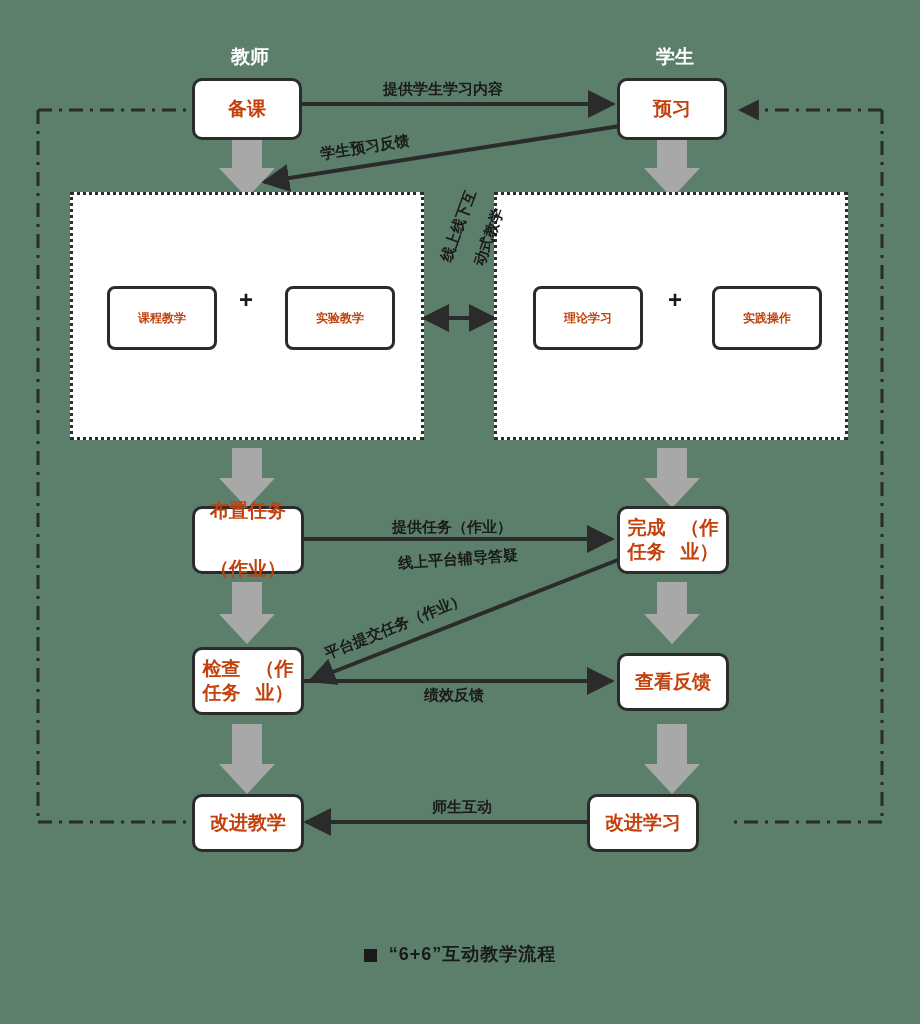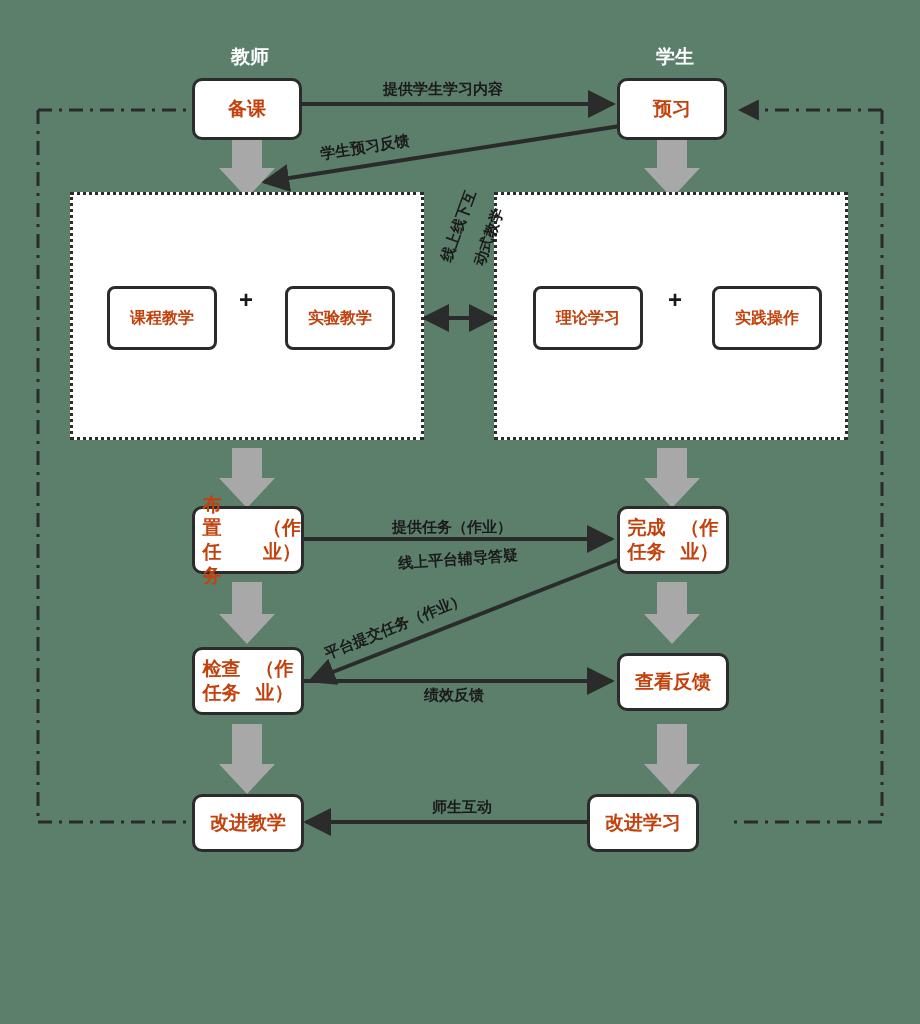--- a/index.html
+++ b/index.html
@@ -29,21 +29,21 @@
     align-items: center;
     justify-content: center;
     text-align: center;
     color: #c2410c;
     font-size: 19px;
     font-weight: bold;
     line-height: 1.25;
     box-sizing: border-box;
   }
   .node.small {
-    font-size: 16px;
+    font-size: 12px;
     border-width: 3px;
     border-radius: 8px;
   }
   .group-box {
     position: absolute;
     background: #ffffff;
     border: 3px dotted #2b2b2b;
     box-sizing: border-box;
   }
   .role-label {
@@ -157,21 +157,21 @@
   <div class="group-box" style="left:494px; top:192px; width:354px; height:248px;"></div>
 
   <div class="node small" style="left:107px; top:286px; width:110px; height:64px;">课程教学</div>
   <div class="plus" style="left:239px; top:286px;">+</div>
   <div class="node small" style="left:285px; top:286px; width:110px; height:64px;">实验教学</div>
 
   <div class="node small" style="left:533px; top:286px; width:110px; height:64px;font-family:Liberation Serif, serif;">理论学习</div>
   <div class="plus" style="left:668px; top:286px;">+</div>
   <div class="node small" style="left:712px; top:286px; width:110px; height:64px;">实践操作</div>
 
-  <div class="node" style="left:192px; top:506px; width:112px; height:68px; flex-direction:row;gap:34px;">
+  <div class="node" style="left:192px; top:506px; width:112px; height:68px; flex-direction:column;gap:34px;">
     <span>布置任务</span>
     <span>（作业）</span>
   </div>
   <div class="node" style="left:617px; top:506px; width:112px; height:68px; flex-direction:row;">
     <span>完成任务</span>
     <span>（作业）</span>
   </div>
 
   <div class="node" style="left:192px; top:647px; width:112px; height:68px; flex-direction:row;">
     <span>检查任务</span>
@@ -190,14 +190,17 @@
   <div class="edge-label" style="left:470px; top:262px; transform:rotate(-70deg); transform-origin:left top;">动式教学</div>
 
   <div class="edge-label" style="left:392px; top:518px;">提供任务（作业）</div>
   <div class="edge-label" style="left:398px; top:550px; transform:rotate(-4deg);">线上平台辅导答疑</div>
   <div class="edge-label" style="left:322px; top:646px; transform:rotate(-22deg); transform-origin:left top;">平台提交任务（作业）</div>
 
   <div class="edge-label" style="left:424px; top:686px;">绩效反馈</div>
 
   <div class="edge-label" style="left:432px; top:798px;">师生互动</div>
 
+  <div class="caption" style="top:942px;">
+    <span class="sq"></span><span>“6+6”互动教学流程</span>
+  </div>
 
 </div>
 
 </body></html>

